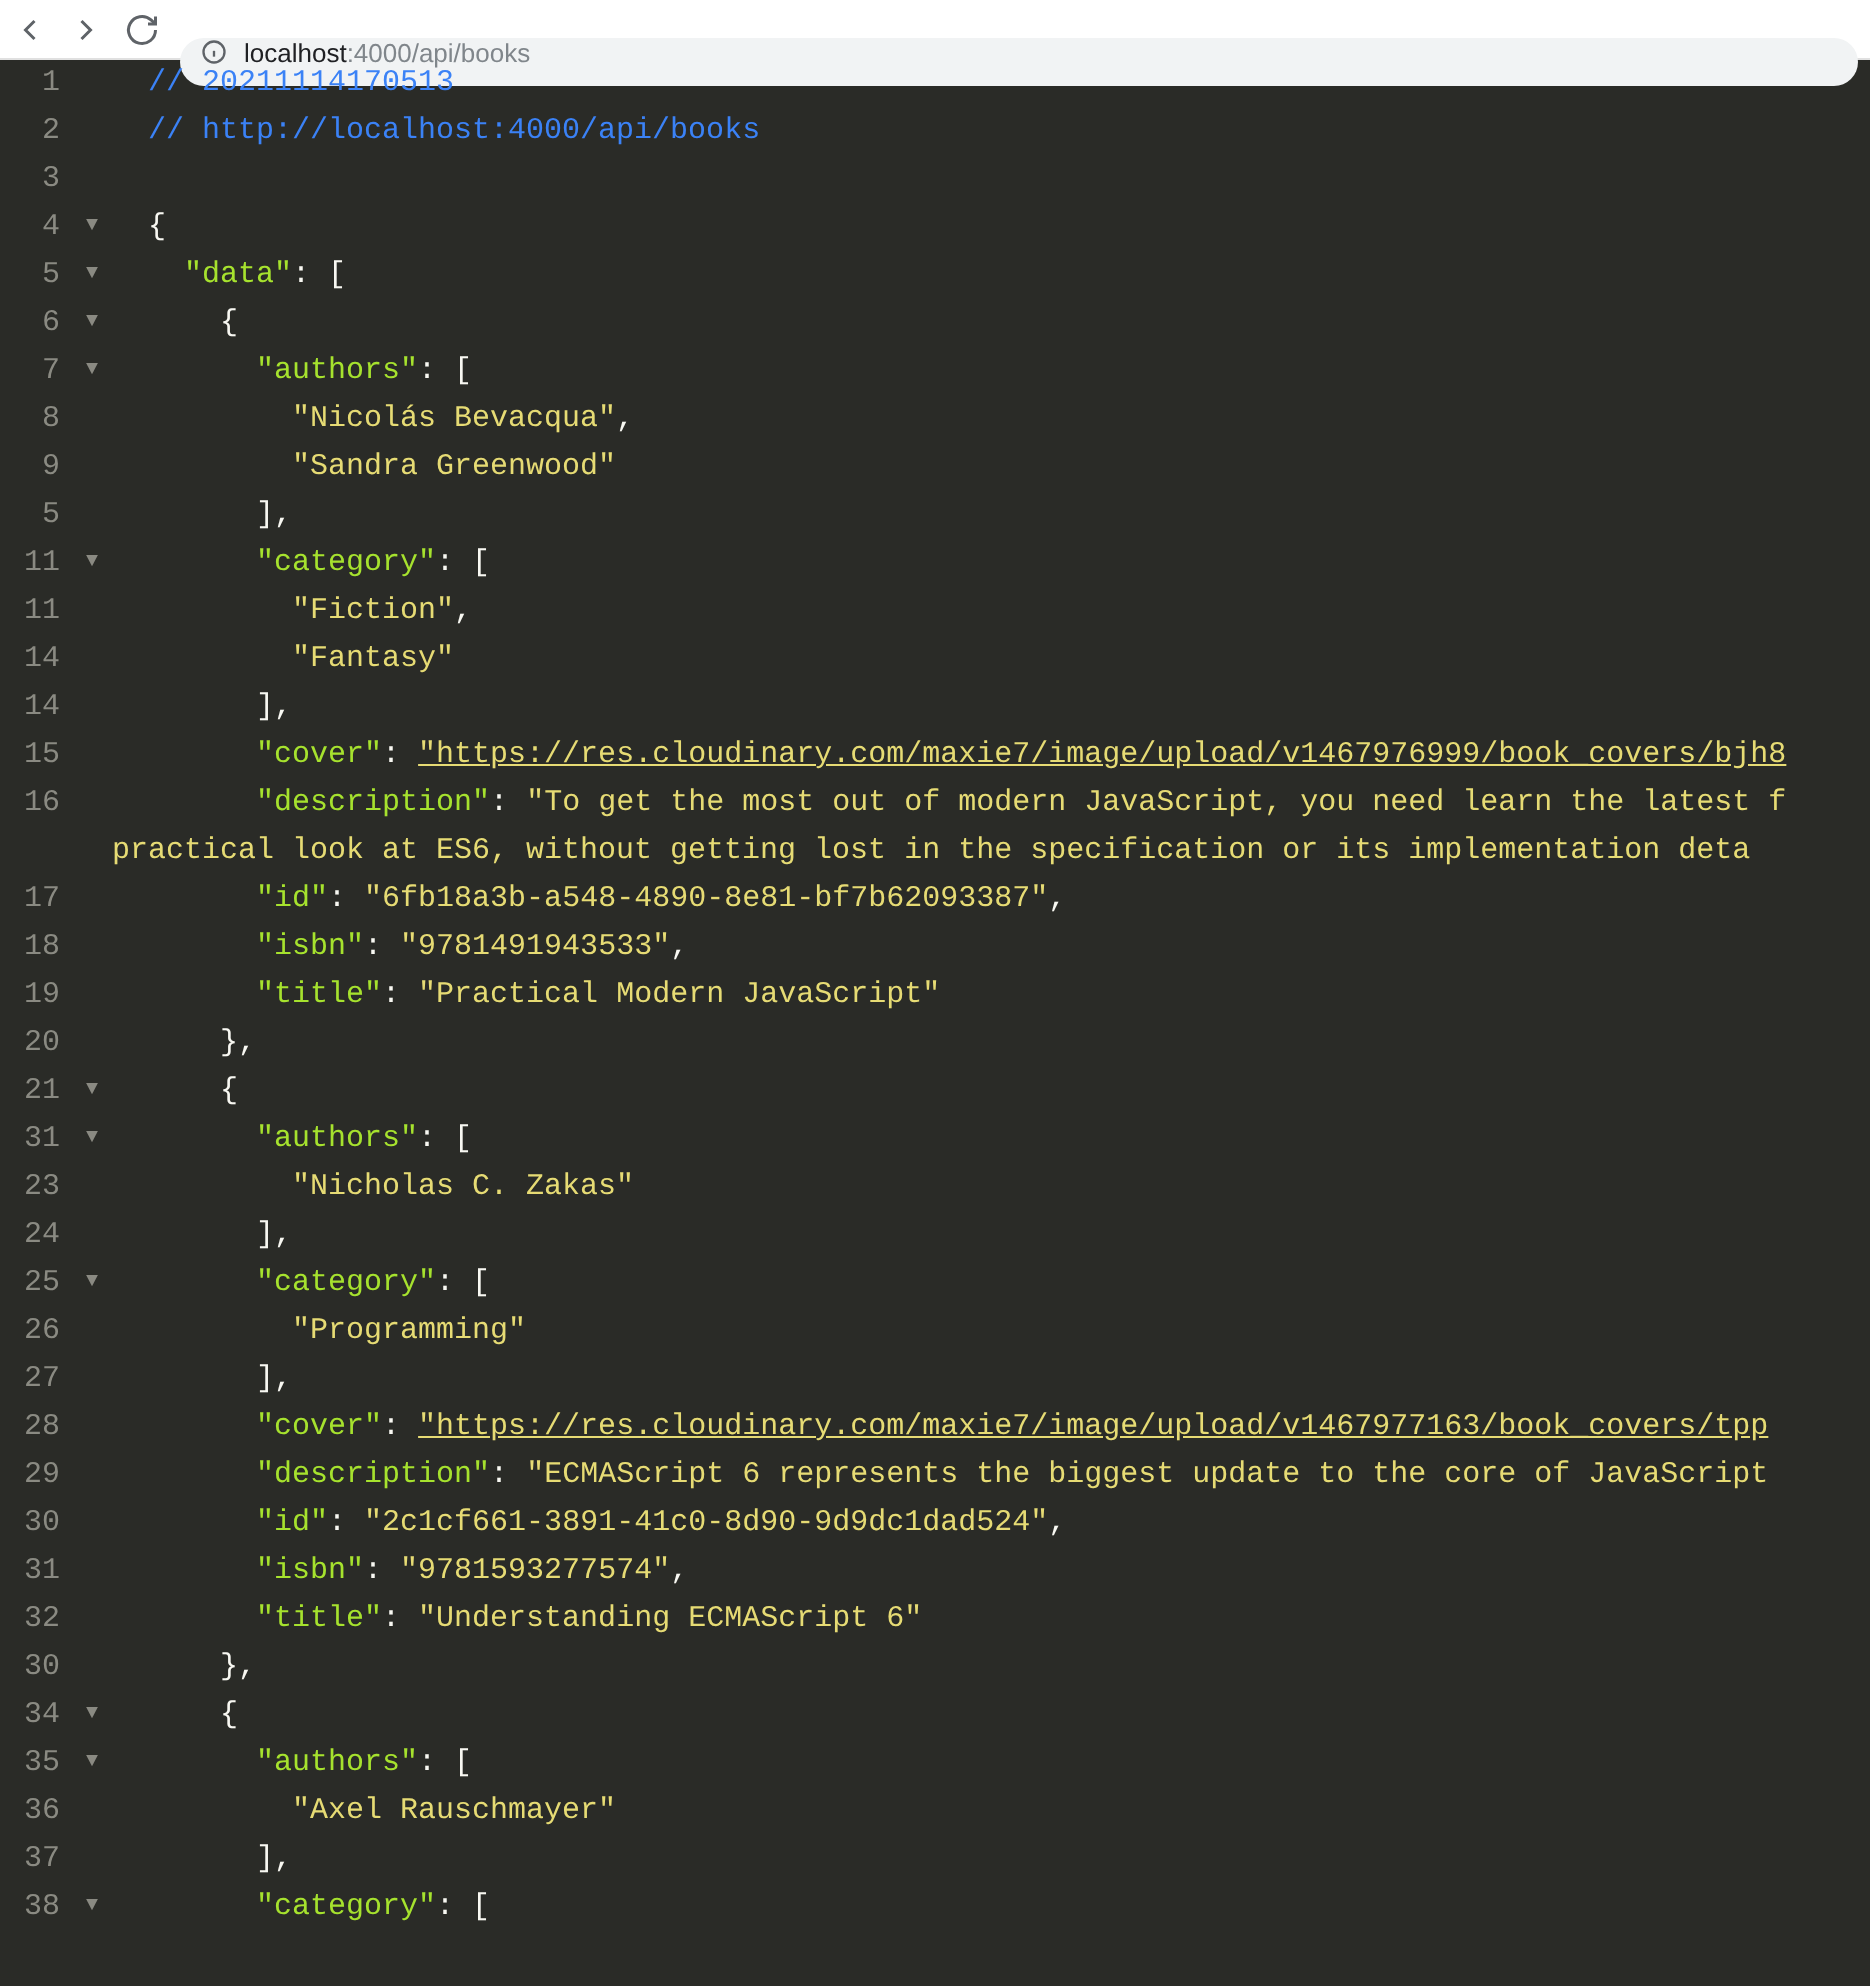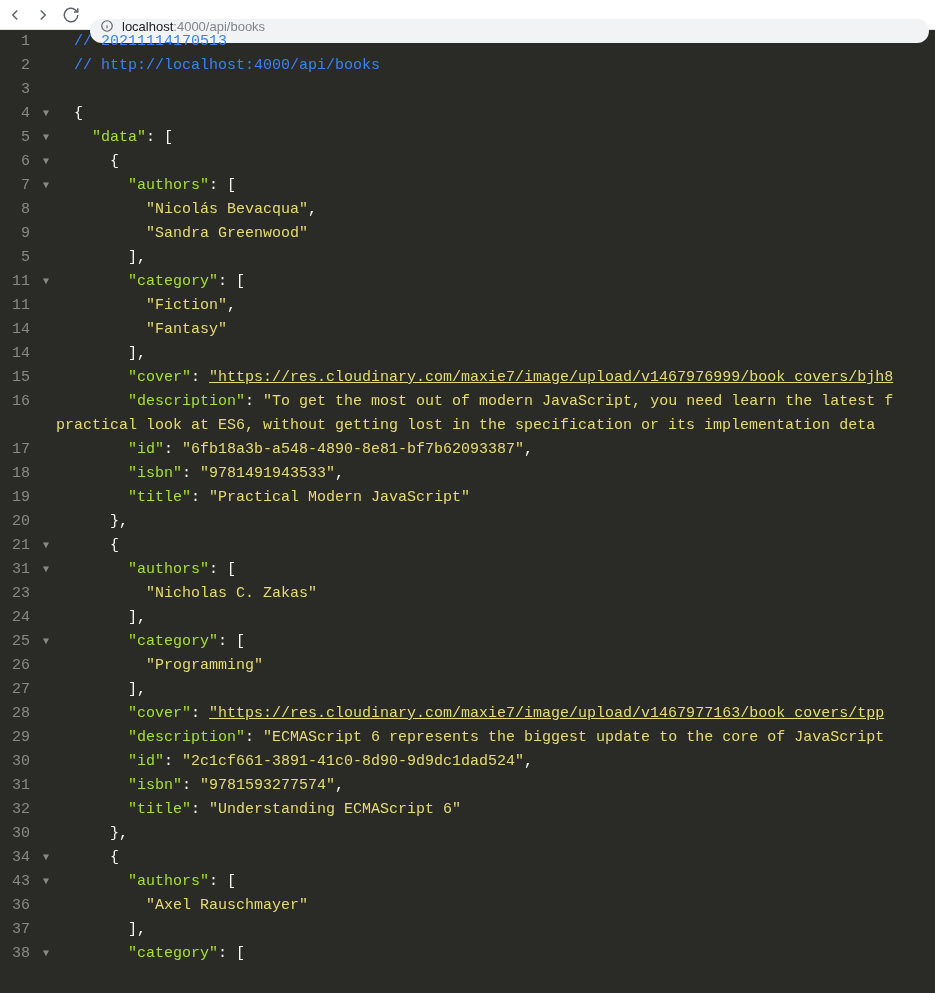--- a/index.html
+++ b/index.html
@@ -86,17 +86,17 @@
     <div class="line"><span class="gutter">25</span><span class="fold">▼</span><span class="code"><span>        </span><span class="c-key">"category"</span><span class="c-punc">: [</span></span></div>
     <div class="line"><span class="gutter">26</span><span class="fold"></span><span class="code"><span>          </span><span class="c-str">"Programming"</span></span></div>
     <div class="line"><span class="gutter">27</span><span class="fold"></span><span class="code"><span>        </span><span class="c-punc">],</span></span></div>
     <div class="line"><span class="gutter">28</span><span class="fold"></span><span class="code"><span>        </span><span class="c-key">"cover"</span><span class="c-punc">: </span><span class="c-link">"https://res.cloudinary.com/maxie7/image/upload/v1467977163/book_covers/tpp</span></span></div>
     <div class="line"><span class="gutter">29</span><span class="fold"></span><span class="code"><span>        </span><span class="c-key">"description"</span><span class="c-punc">: </span><span class="c-str">"ECMAScript 6 represents the biggest update to the core of JavaScript </span></span></div>
     <div class="line"><span class="gutter">30</span><span class="fold"></span><span class="code"><span>        </span><span class="c-key">"id"</span><span class="c-punc">: </span><span class="c-str">"2c1cf661-3891-41c0-8d90-9d9dc1dad524"</span><span class="c-punc">,</span></span></div>
     <div class="line"><span class="gutter">31</span><span class="fold"></span><span class="code"><span>        </span><span class="c-key">"isbn"</span><span class="c-punc">: </span><span class="c-str">"9781593277574"</span><span class="c-punc">,</span></span></div>
     <div class="line"><span class="gutter">32</span><span class="fold"></span><span class="code"><span>        </span><span class="c-key">"title"</span><span class="c-punc">: </span><span class="c-str">"Understanding ECMAScript 6"</span></span></div>
     <div class="line"><span class="gutter">30</span><span class="fold"></span><span class="code"><span>      </span><span class="c-punc">},</span></span></div>
     <div class="line"><span class="gutter">34</span><span class="fold">▼</span><span class="code"><span>      </span><span class="c-punc">{</span></span></div>
-    <div class="line"><span class="gutter">43</span><span class="fold">▼</span><span class="code"><span>        </span><span class="c-key">"authors"</span><span class="c-punc">: [</span></span></div>
+    <div class="line"><span class="gutter">35</span><span class="fold">▼</span><span class="code"><span>        </span><span class="c-key">"authors"</span><span class="c-punc">: [</span></span></div>
     <div class="line"><span class="gutter">36</span><span class="fold"></span><span class="code"><span>          </span><span class="c-str">"Axel Rauschmayer"</span></span></div>
     <div class="line"><span class="gutter">37</span><span class="fold"></span><span class="code"><span>        </span><span class="c-punc">],</span></span></div>
     <div class="line"><span class="gutter">38</span><span class="fold">▼</span><span class="code"><span>        </span><span class="c-key">"category"</span><span class="c-punc">: [</span></span></div>
   </div>
 
 </body></html>

